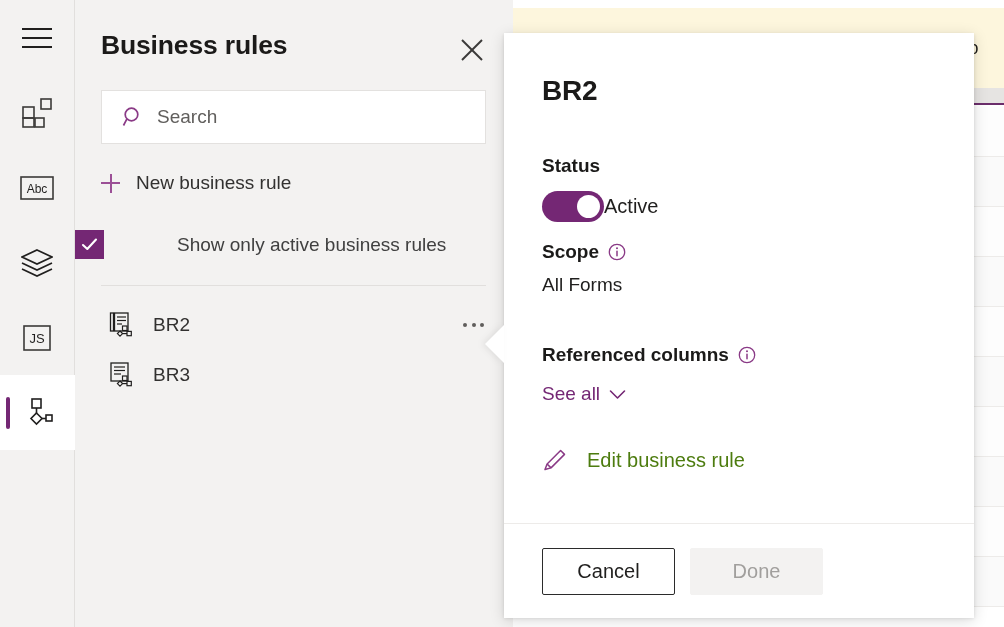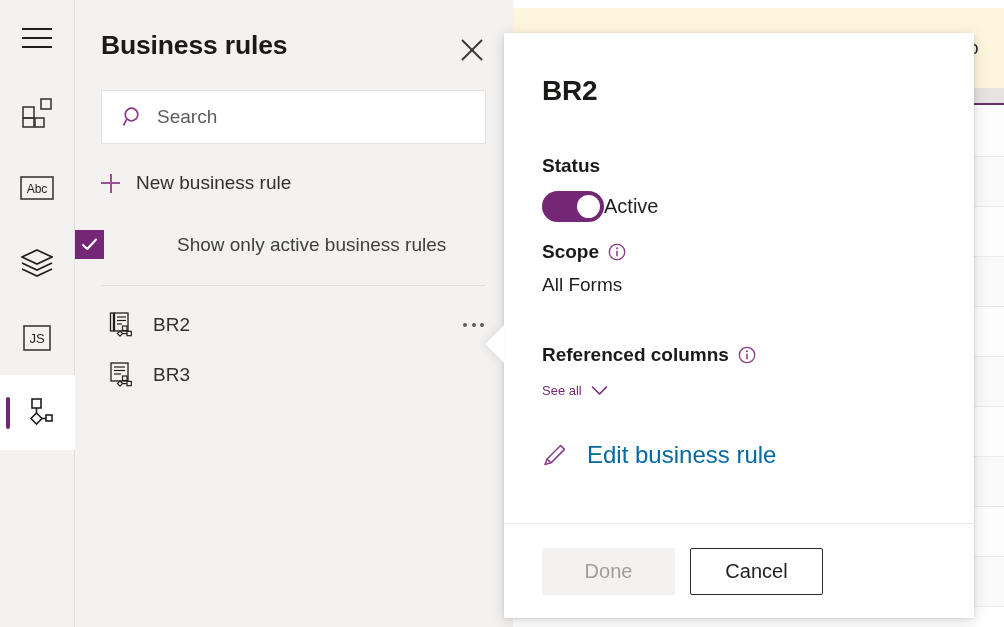--- a/index.html
+++ b/index.html
@@ -174,27 +174,27 @@
   .toggle-text { font-size: 20px; color: #201f1e; }
 
   .sect-scope { margin-top: 19px; }
   .scope-val { font-size: 19px; color: #201f1e; margin-top: 11px; }
 
   .sect-ref { margin-top: 48px; }
   .ref-val { display: flex; align-items: center; gap: 10px; margin-top: 11px; }
   .ref-val-txt { font-size: 19px; color: #201f1e; }
   .see-all {
     display: inline-flex; align-items: center; gap: 9px;
-    margin-top: 17px; font-size: 13px; color: #742774; cursor: pointer;
+    margin-top: 17px; font-size: 19px; color: #742774; cursor: pointer;
   }
   .edit-row {
     display: flex; align-items: center; gap: 19px;
     margin-top: 42px; cursor: pointer;
   }
-  .edit-label { font-size: 24px; color: #0369a1; }
+  .edit-label { font-size: 20px; color: #4d7c0f; }
 
   .fly-foot {
     position: absolute; left: 0; bottom: 0; width: 100%; height: 95px;
     border-top: 1px solid #edebe9;
     display: flex; align-items: center; gap: 15px;
     padding-left: 38px;
   }
   .btn {
     height: 47px; min-width: 133px; padding: 0 16px;
     font-size: 20px; font-family: inherit;
@@ -415,18 +415,18 @@
         <svg width="26" height="26" viewBox="0 0 26 26">
           <path d="M3 22.5 L5.1 17 L18.6 3.5 L22.5 7.4 L9 20.9 Z" fill="none" stroke="#8a3a86" stroke-width="1.5" stroke-linejoin="round"></path>
           <line x1="5.1" y1="17" x2="9" y2="20.9" stroke="#8a3a86" stroke-width="1.5"></line>
         </svg>
         <span class="edit-label">Edit business rule</span>
       </div>
 
     </div>
 
     <div class="fly-foot">
+      <button class="btn btn-cancel">Cancel</button>
       <button class="btn btn-done" disabled="">Done</button>
-      <button class="btn btn-cancel">Cancel</button>
     </div>
   </div>
 
 </div>
 
 </body></html>

